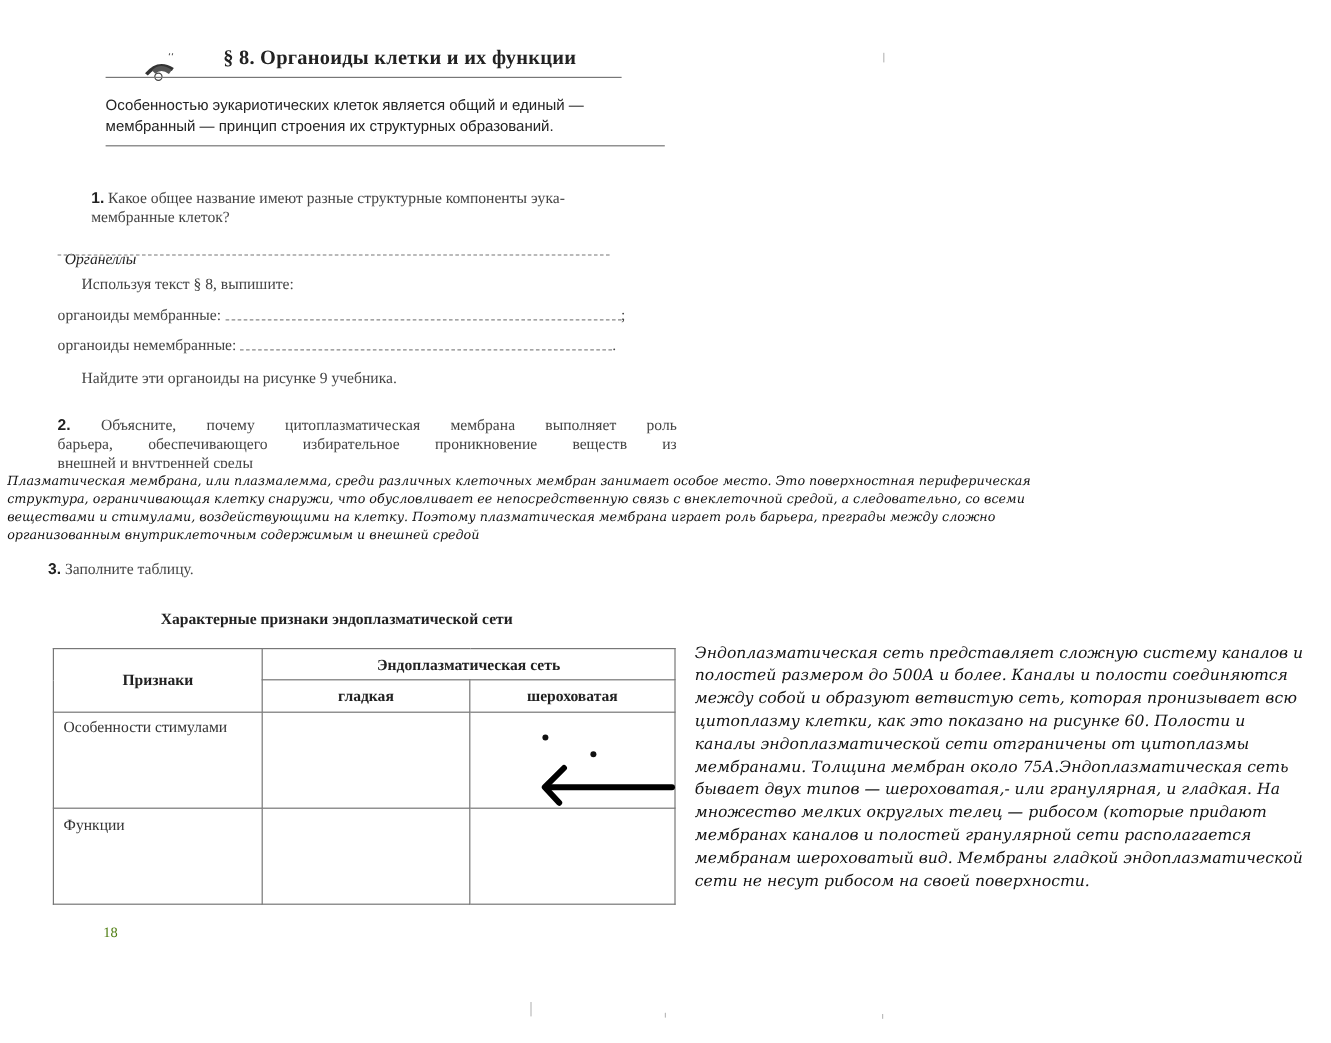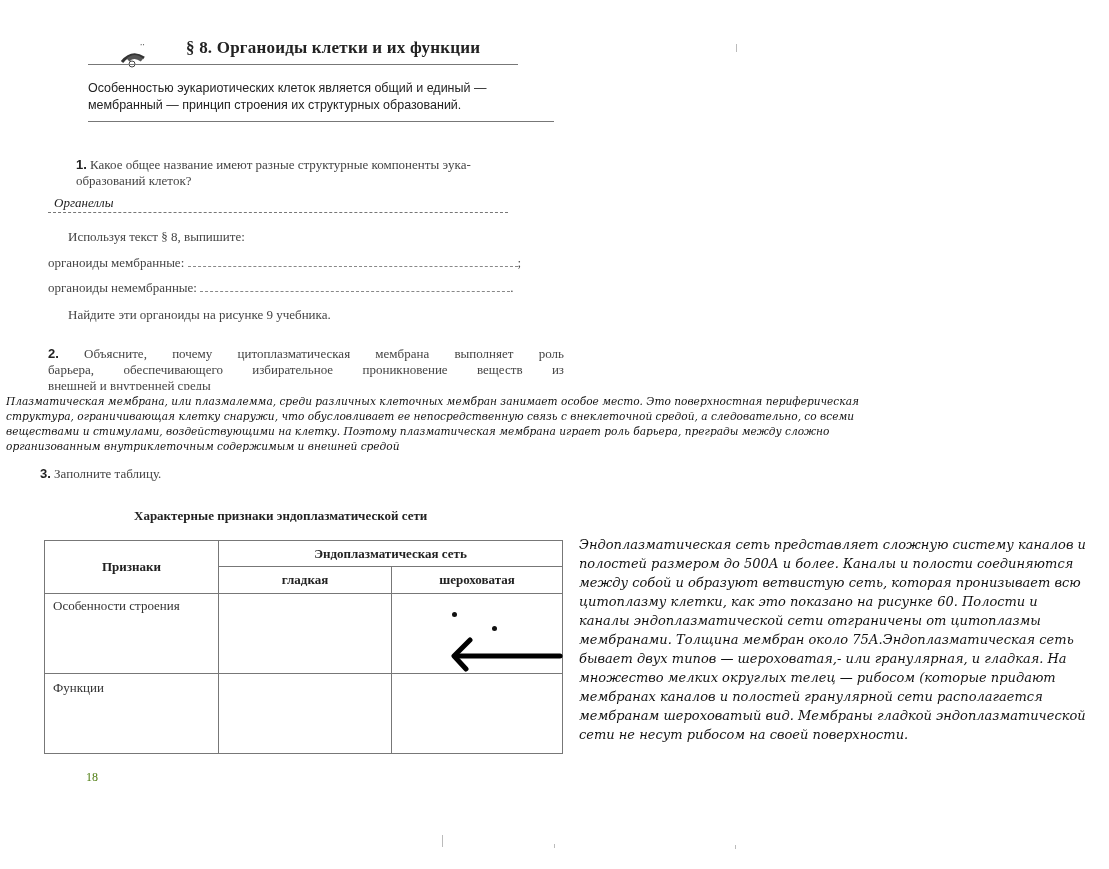--- a/index.html
+++ b/index.html
@@ -37,23 +37,23 @@
 <div class="abs rule" style="left:88px; top:64px; width:430px;"></div>
 
 <div class="abs sans intro">
   <div>Особенностью эукариотических клеток является общий и единый —</div>
   <div>мембранный — принцип строения их структурных образований.</div>
 </div>
 <div class="abs rule" style="left:88px; top:121px; width:466px;"></div>
 
 <div class="abs serif q" style="left:48px; top:157px; width:520px;margin-left:28px;">
   <div><b class="sans">1.</b> <span>Какое общее название имеют разные структурные компоненты эука-</span></div>
-  <div>образований клеток?</div>
+  <div>мембранные клеток?</div>
 </div>
-<div class="abs serif answer-ital" style="left:54px; top:195px;">Органеллы</div>
+<div class="abs serif answer-ital" style="left:54px; top:208px;">Органеллы</div>
 <div class="abs rule" style="left:48px; top:212px; width:460px; border-top-style:dashed;"></div>
 
 <div class="abs serif q" style="left:68px; top:229px;">Используя текст § 8, выпишите:</div>
 <div class="abs serif q" style="left:48px; top:255px;">
   <span>органоиды мембранные:</span>
   <span class="blank" style="width:330px;"></span><span>;</span>
 </div>
 <div class="abs serif q" style="left:48px; top:280px;">
   <span>органоиды немембранные:</span>
   <span class="blank" style="width:310px;"></span><span>.</span>
@@ -82,21 +82,21 @@
   <tbody>
       <tr style="height:26px;">
     <th rowspan="2" style="width:173px;">Признаки</th>
     <th colspan="2">Эндоплазматическая сеть</th>
   </tr>
   <tr style="height:27px;">
     <th style="width:172px;">гладкая</th>
     <th>шероховатая</th>
   </tr>
   <tr style="height:80px;">
-    <td style="vertical-align:top; padding:4px 8px; font-weight:normal;">Особенности строения</td>
+    <td style="vertical-align:top; padding:4px 8px; font-weight:normal;">Особенности стимулами</td>
     <td></td>
     <td></td>
   </tr>
   <tr style="height:80px;">
     <td style="vertical-align:top; padding:6px 8px;">Функции</td>
     <td></td>
     <td></td>
   </tr>
 </tbody>
   </table>

